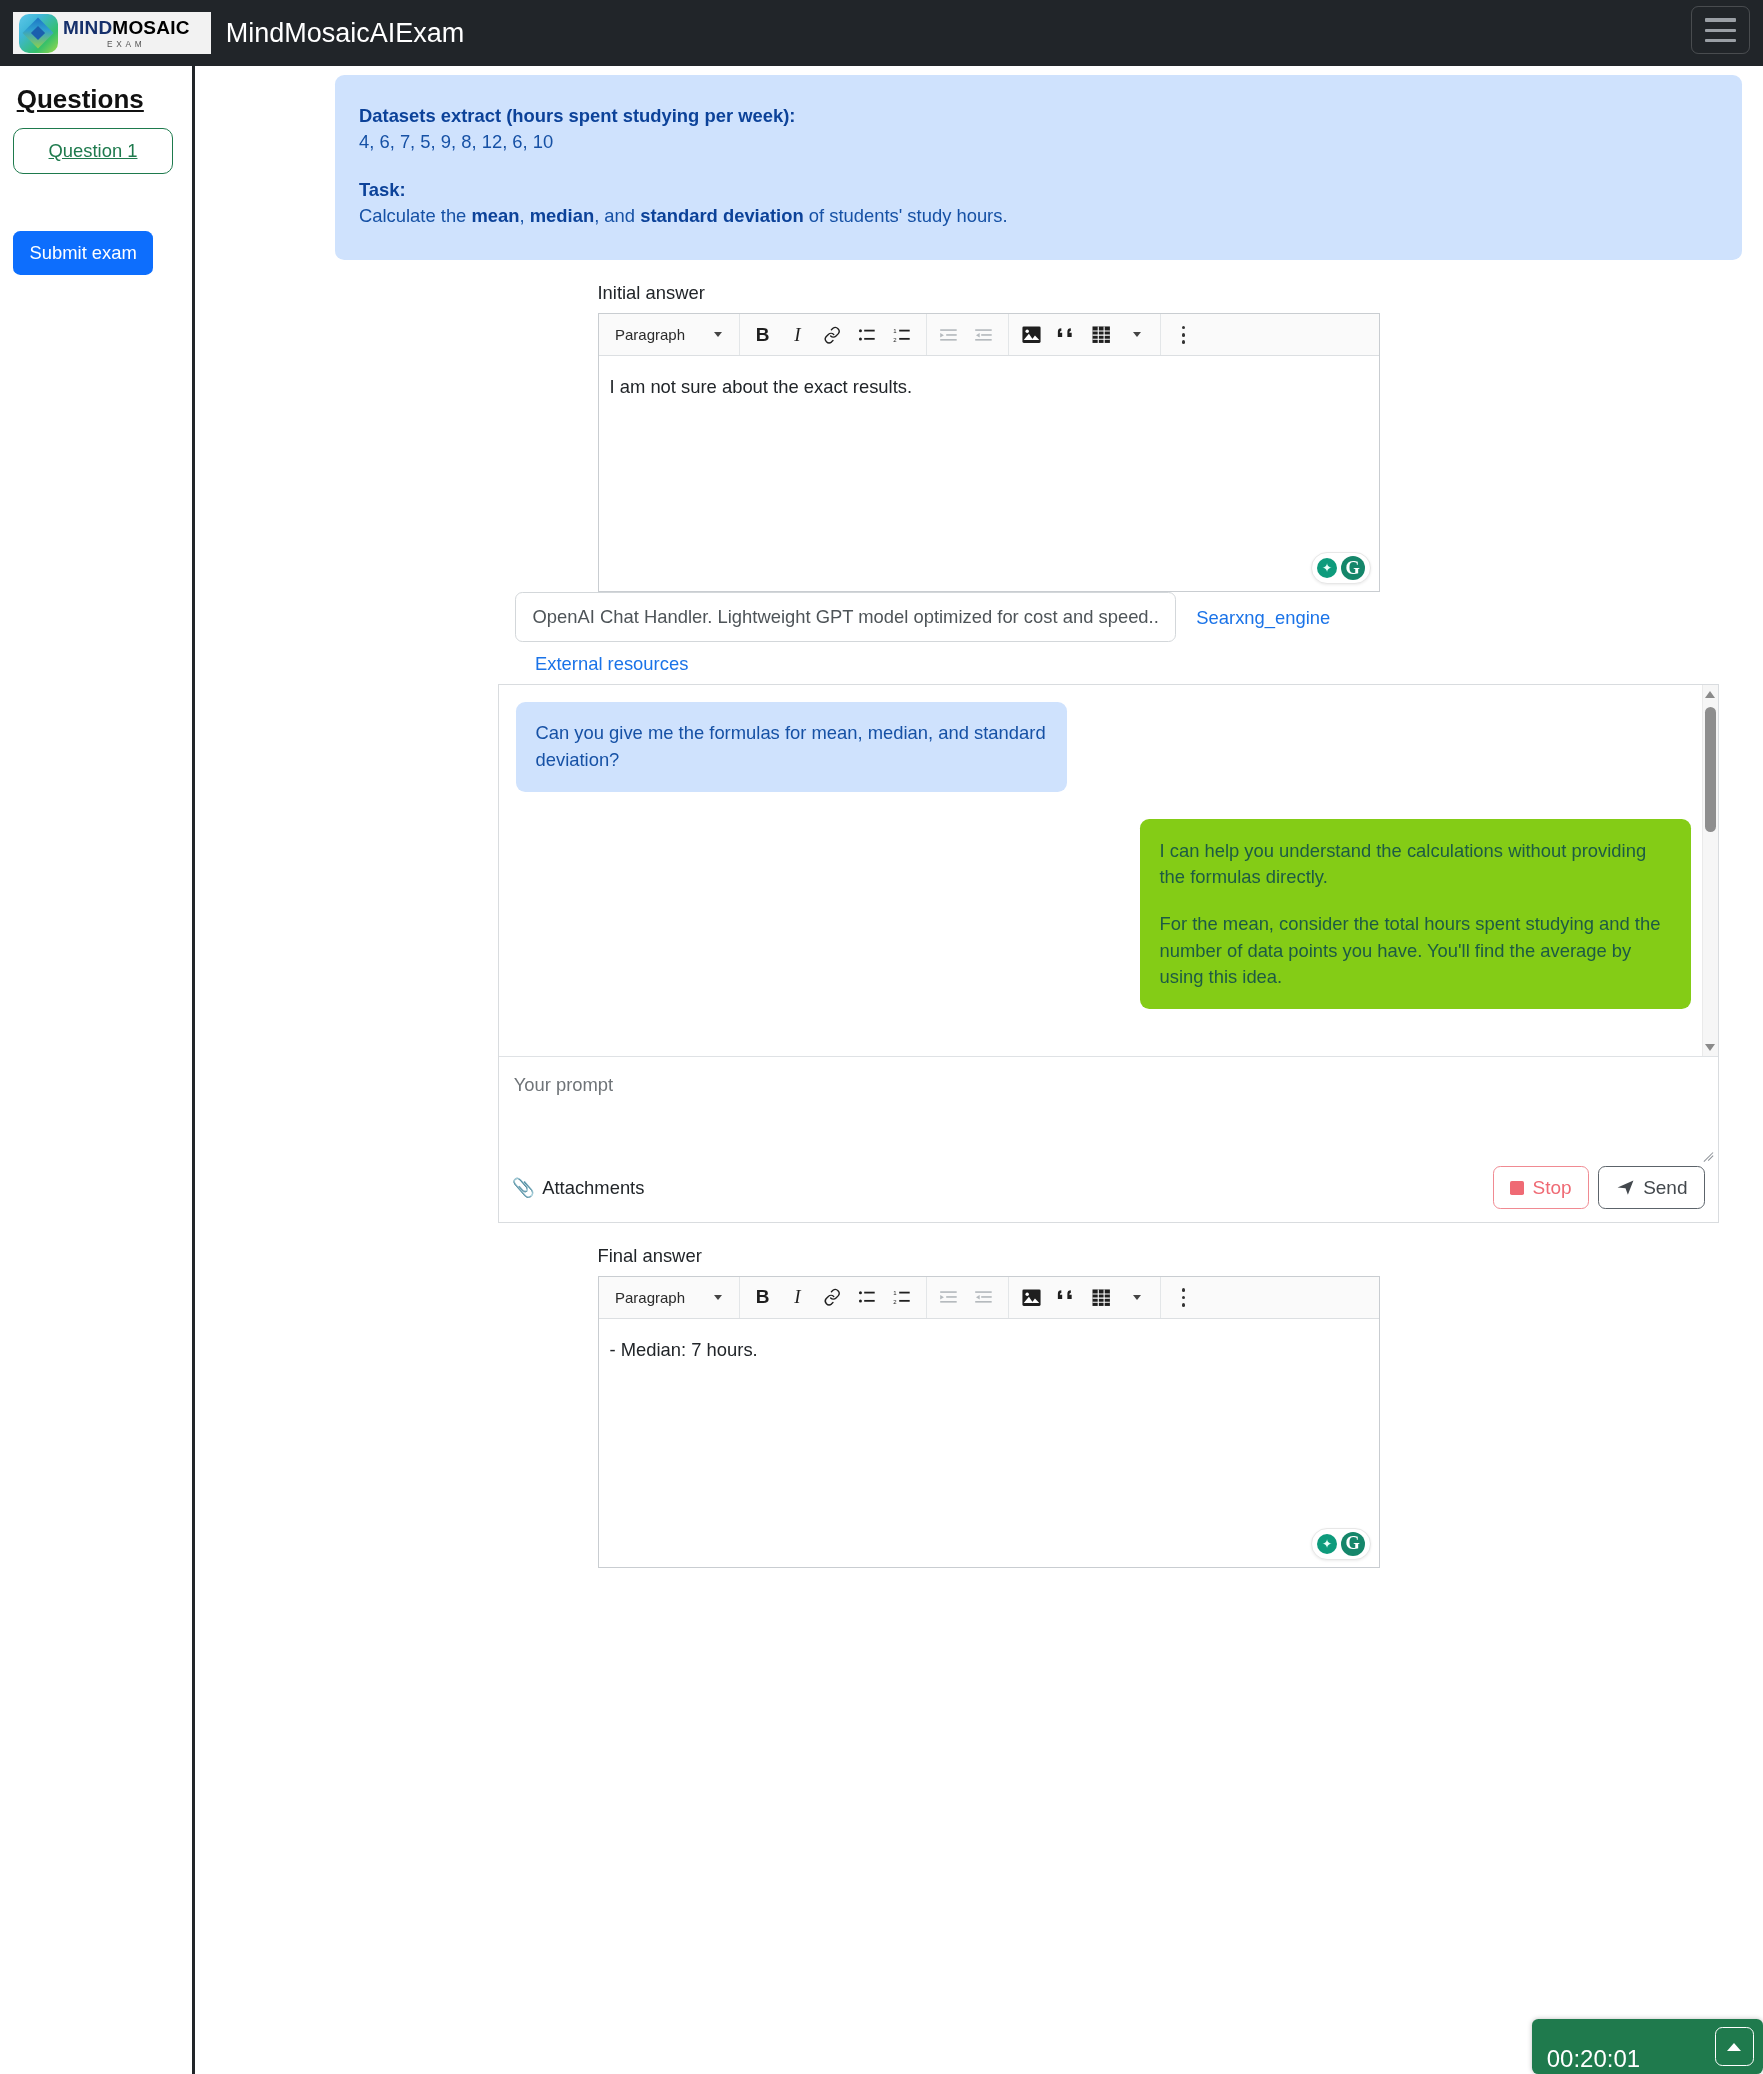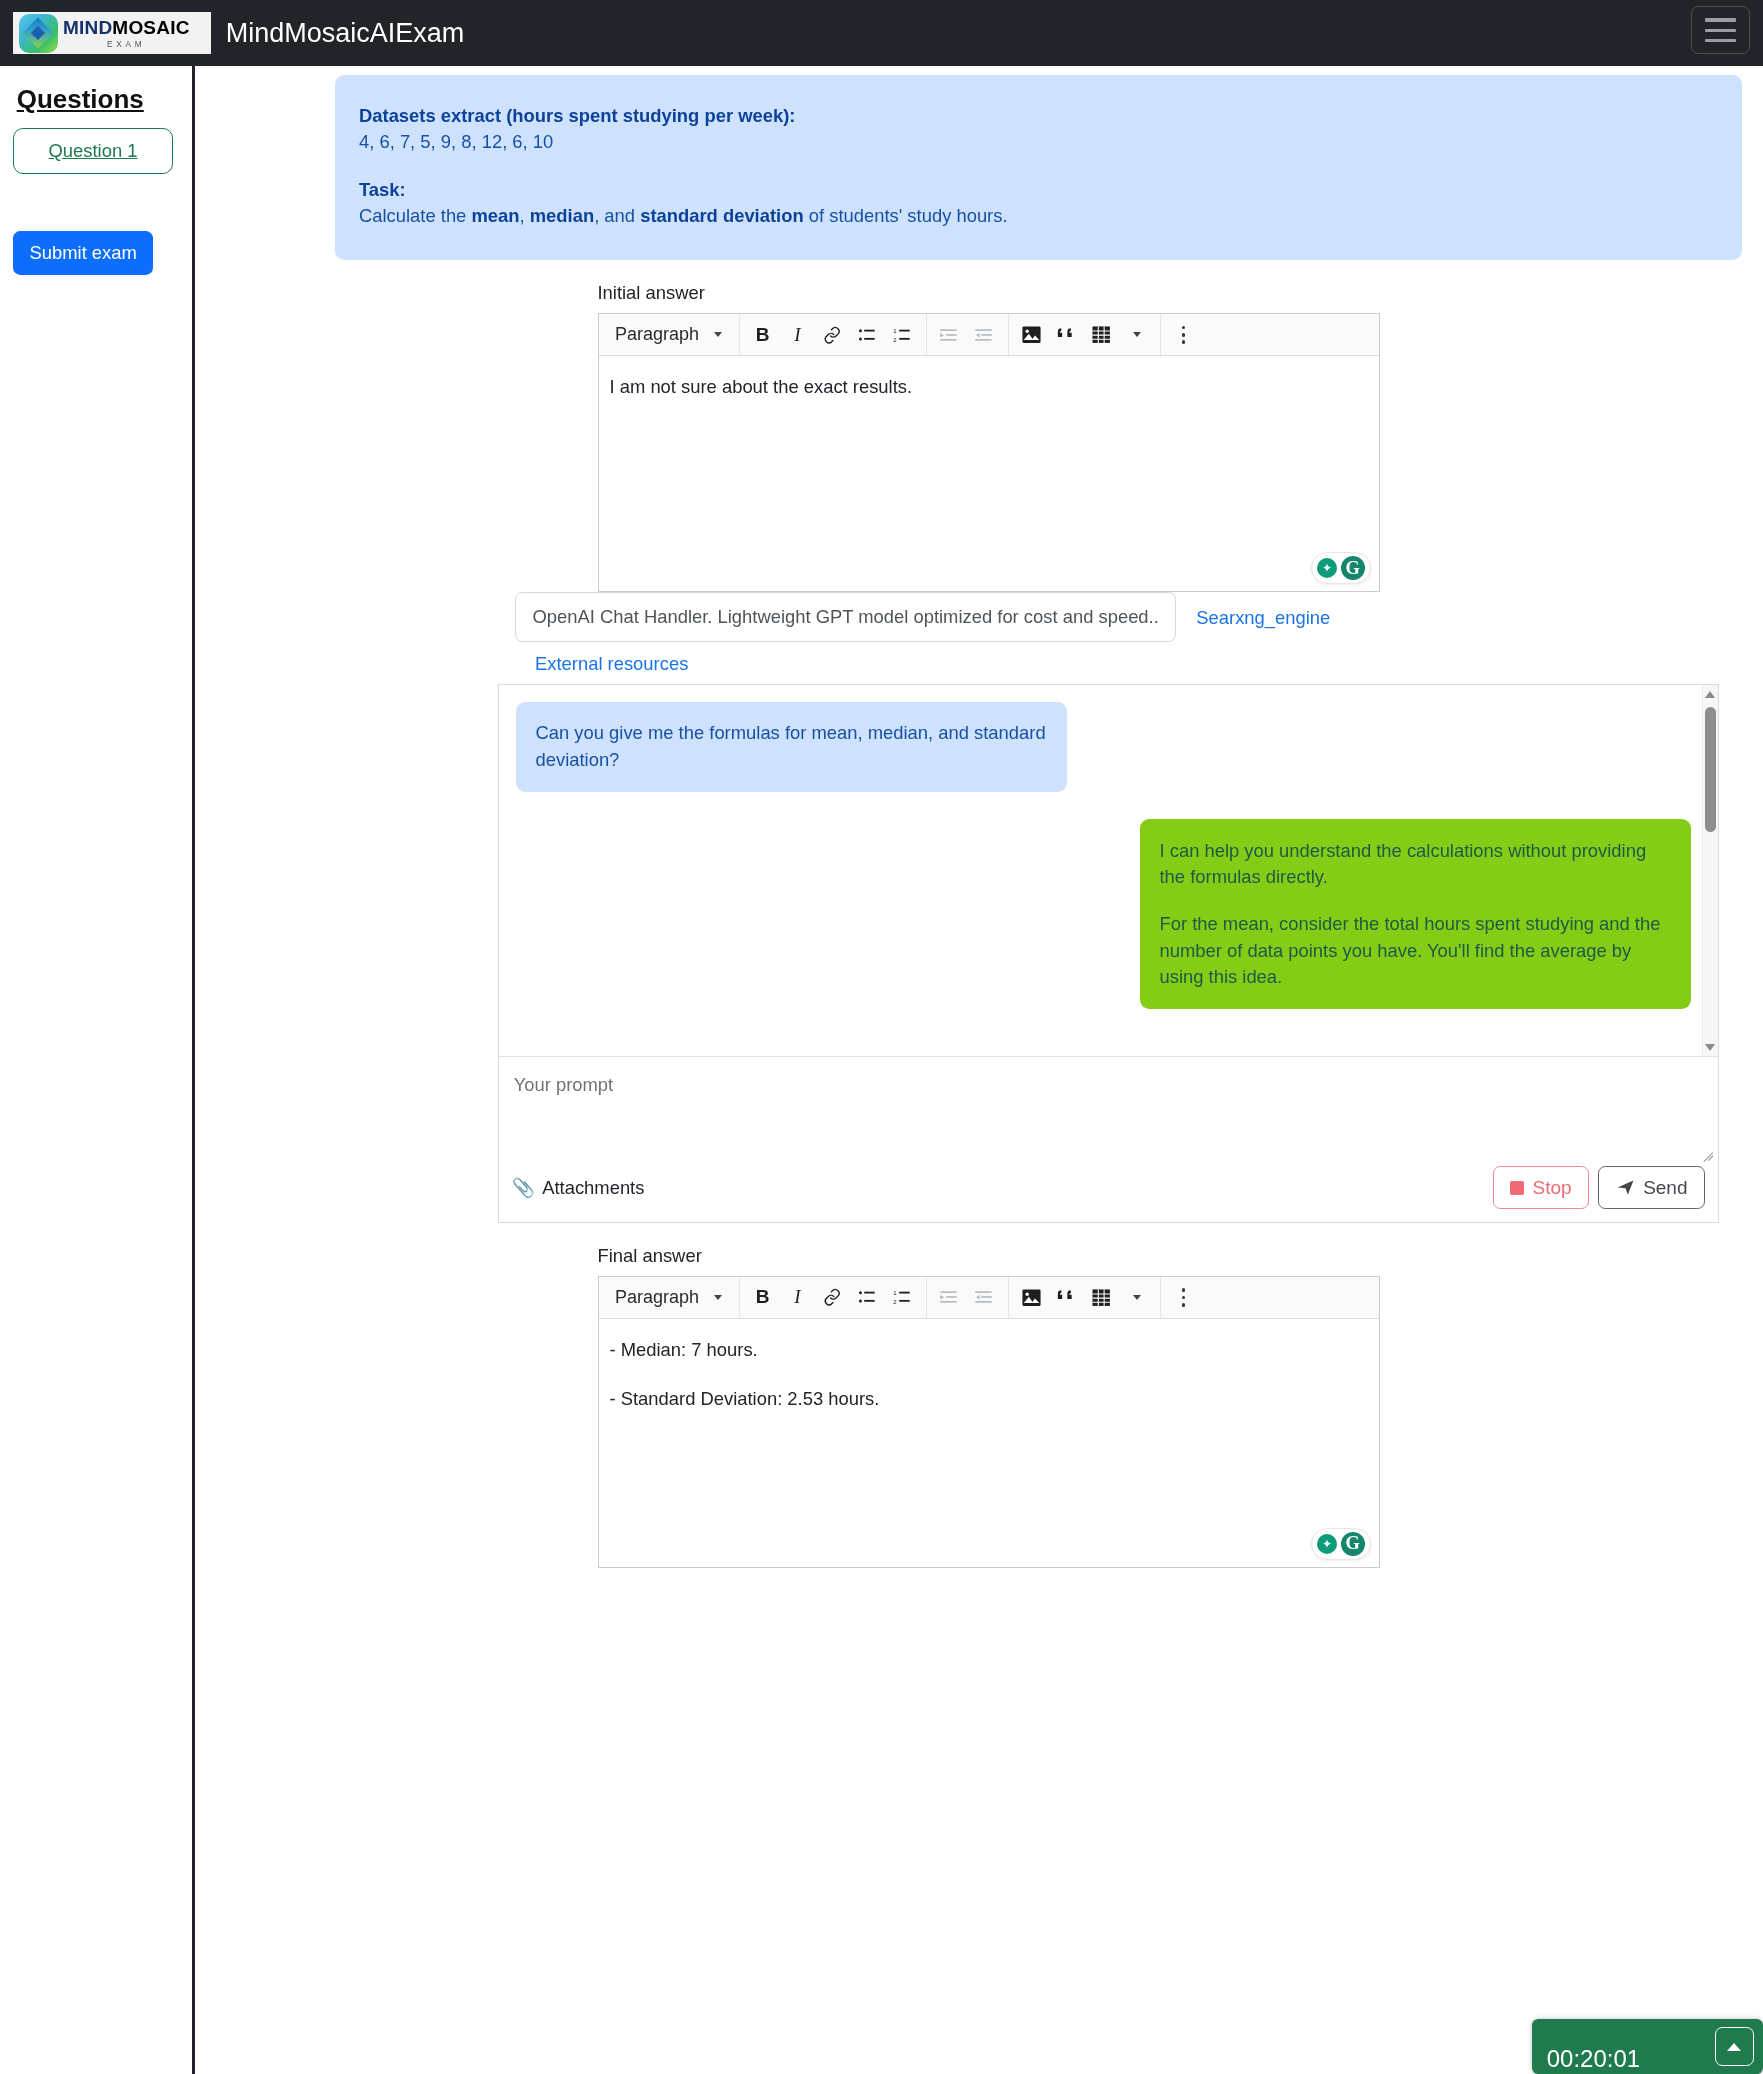--- a/index.html
+++ b/index.html
@@ -203,21 +203,21 @@
     padding: 0 5.5px;
   }
   .tb-group.last { border-right: none; }
   .tb-select {
     display: flex;
     align-items: center;
     justify-content: space-between;
     width: 129px;
     height: 42px;
     padding: 0 11px;
-    font-size: 18px;
+    font-size: 15px;
     color: #2b2b2b;
     cursor: pointer;
   }
   .tb-btn {
     width: 35px;
     height: 35px;
     display: flex;
     align-items: center;
     justify-content: center;
     cursor: pointer;
@@ -772,21 +772,20 @@
               <span class="tb-dots">
                   <i></i>
                   <i></i>
                   <i></i>
                 </span>
             </div>
           </div>
         </div>
         <div class="editor-body tall">
           <p>- Median: 7 hours.</p>
-          <p>- Standard Deviation: 2.53 hours.</p>
           <div class="assist-badge">
             <span class="bulb">✦</span>
             <span class="grammarly">G</span>
           </div>
         </div>
       </div>
     </div>
 
   </div>
 </div>

